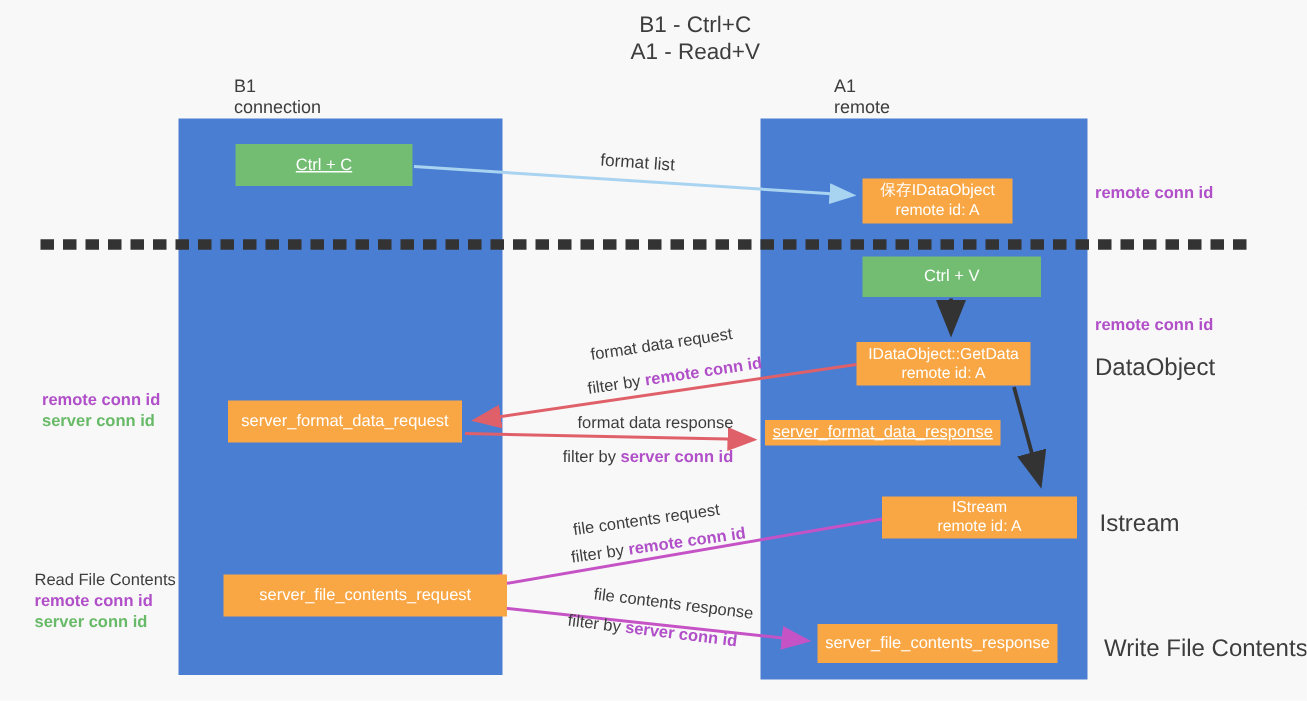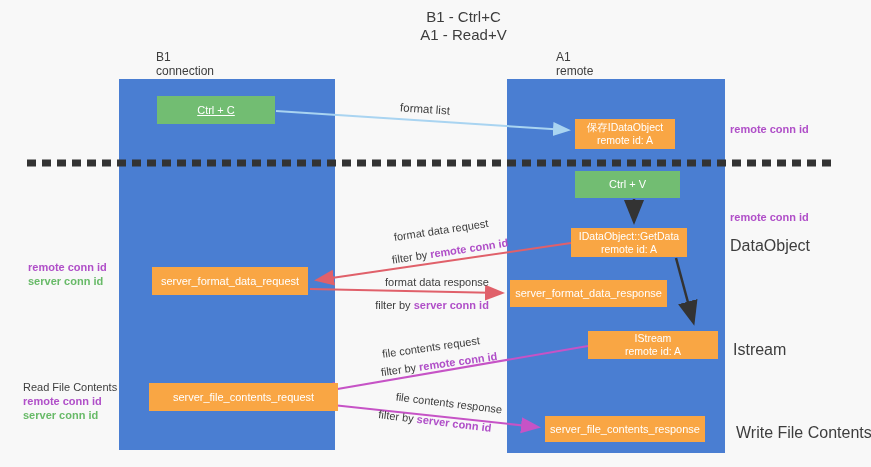--- a/index.html
+++ b/index.html
@@ -19,24 +19,24 @@
               font-size:12px;line-height:14px;color:var(--dark);}
   .col-header.left{left:156px;} .col-header.right{left:556px;}
   .box{position:absolute;display:flex;flex-direction:column;align-items:center;
        justify-content:center;color:var(--white);text-align:center;font-size:11px;
        line-height:13px;}
   .box.orange{background:var(--orange);}
   .box.greenbox{background:var(--green);}
   .box.two{font-size:10.5px;}
   .b-ctrl-c{left:157px;top:96px;width:118px;height:28px;text-decoration:underline;}
   .b-save{left:575px;top:119px;width:100px;height:30px;}
-  .b-ctrl-v{left:575px;top:171px;width:105px;height:27px;}
+  .b-ctrl-v{left:575px;top:171px;width:119px;height:27px;}
   .b-getdata{left:571px;top:228px;width:116px;height:29px;}
   .b-fmt-req{left:152px;top:267px;width:156px;height:28px;}
-  .b-fmt-resp{left:510px;top:280px;width:157px;height:27px;}
+  .b-fmt-resp{left:510px;top:280px;width:157px;height:17px;text-decoration:underline;}
   .b-istream{left:588px;top:331px;width:130px;height:28px;}
   .b-file-req{left:149px;top:383px;width:189px;height:28px;}
   .b-file-resp{left:545px;top:416px;width:160px;height:26px;}
   .albl{position:absolute;white-space:nowrap;font-size:11px;color:var(--dark);
         transform:translate(-50%,-50%);}
   .purple{color:var(--purple);font-weight:bold;}
   .greentxt{color:var(--greentext);font-weight:bold;}
   .side{position:absolute;white-space:nowrap;font-size:16px;color:var(--dark);}
   .side.bold-purple{color:var(--purple);font-weight:bold;font-size:11px;}
   .legend{position:absolute;font-size:11px;line-height:14px;white-space:nowrap;}

